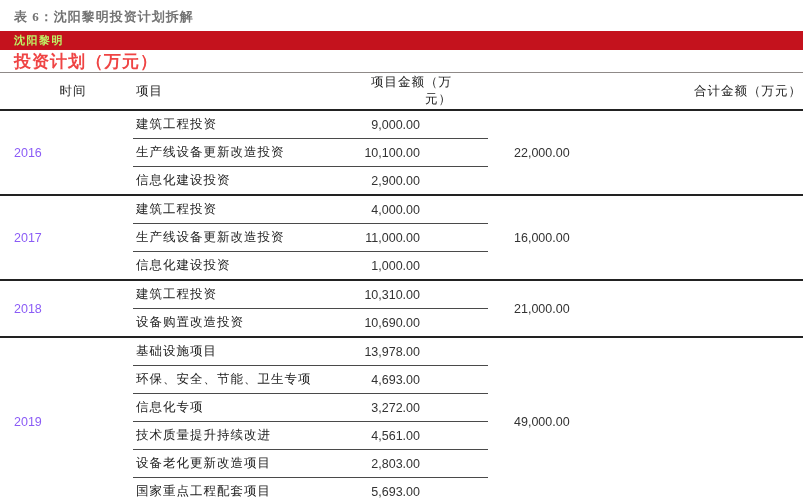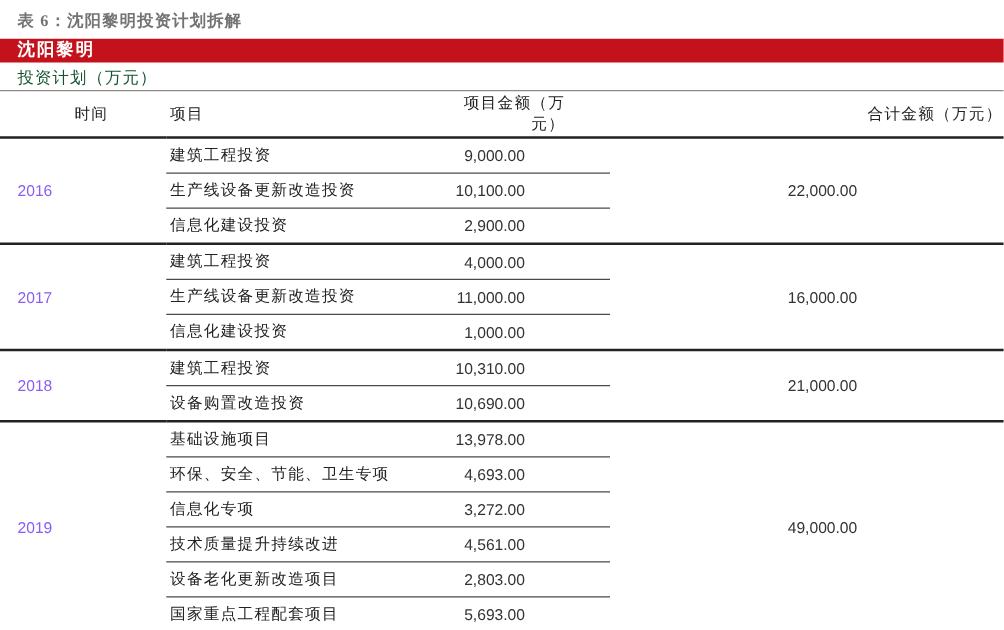--- a/index.html
+++ b/index.html
@@ -18,34 +18,35 @@
     padding: 8px 14px 5px 14px;
     font-size: 13px;
     font-weight: bold;
     color: #737373;
     letter-spacing: 1px;
   }
   .banner {
     height: 19px;
     line-height: 19px;
     background: #C4121D;
-    color: #ffffff;
+    color: #bef264;
     font-weight: bold;
-    font-size: 14px;
+    font-size: 11px;
     padding-left: 14px;
     letter-spacing: 1.5px;
   }
   .subtitle {
     height: 22px;
     line-height: 24px;
     padding-left: 14px;
-    font-size: 13px;
-    color: #14532d;
+    font-size: 17px;
+    color: #ef4444;
     border-bottom: 1px solid #8f8a88;
     letter-spacing: 1px;
+    font-weight: bold;
   }
   table.inv-table {
     width: 803px;
     border-collapse: collapse;
     table-layout: fixed;
     font-size: 12.5px;
   }
   col.c-year   { width: 133px; }
   col.c-proj   { width: 215px; }
   col.c-amt    { width: 140px; }
@@ -76,21 +77,20 @@
     padding-left: 3px;
     letter-spacing: 1px;
   }
   td.amount-cell {
     text-align: right;
     padding-right: 68px;
     font-family: "Liberation Sans", "DejaVu Sans", sans-serif;
     color: #333;
   }
   td.total-cell {
-    text-align: center;
     padding-left: 26px;
     font-family: "Liberation Sans", "DejaVu Sans", sans-serif;
     color: #333;
   }
   td.inner {
     border-bottom: 1px solid #4a4a4a;
   }
   tr.group-start td {
     border-top: 2px solid #222;
   }

